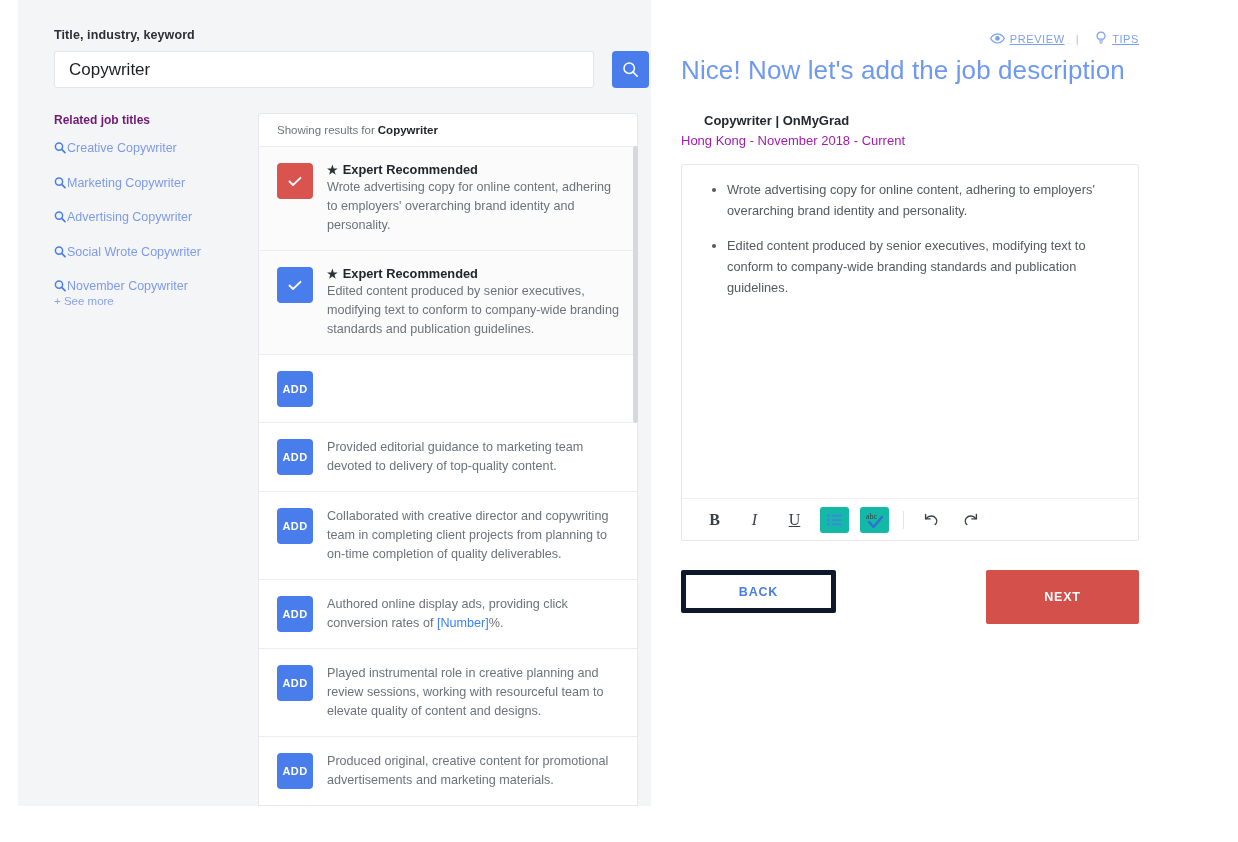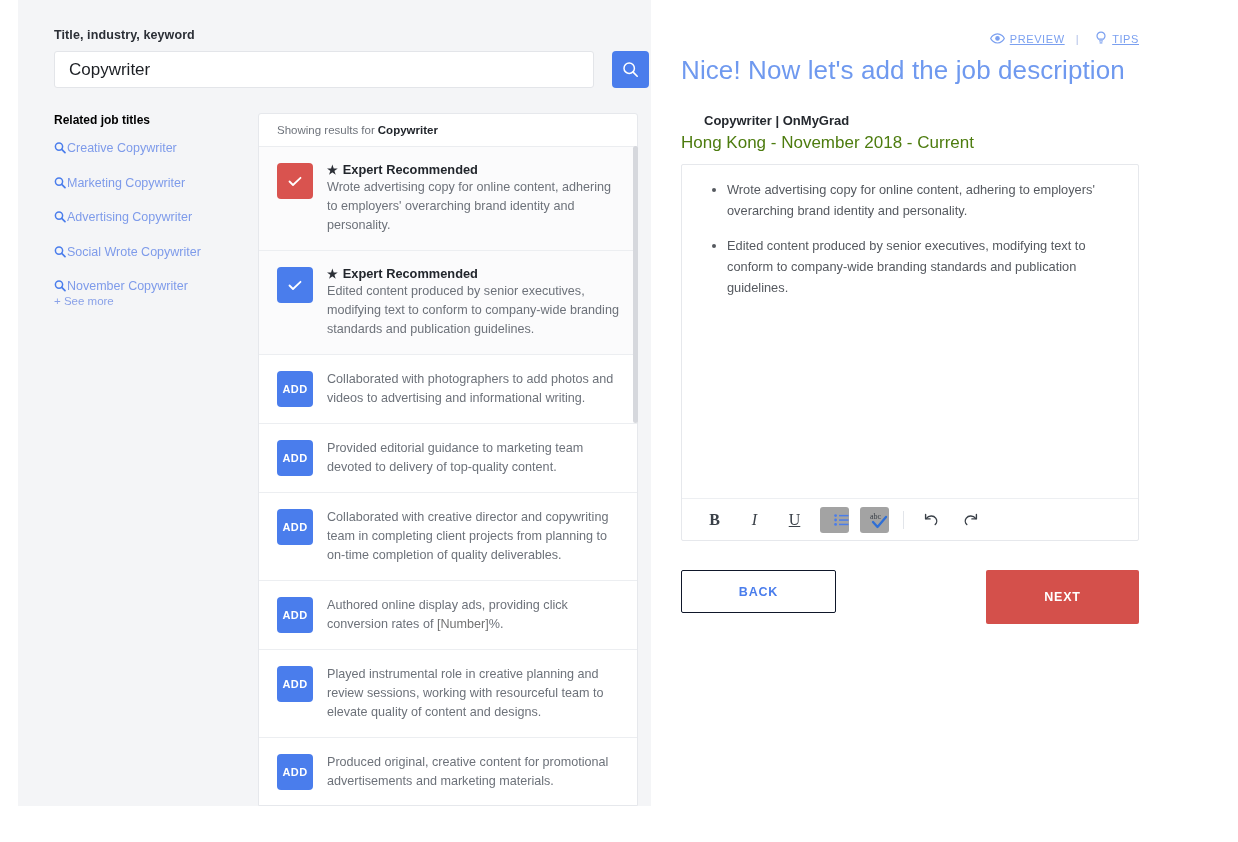--- a/index.html
+++ b/index.html
@@ -45,21 +45,21 @@
     background: #4a7dec;
     border: none; border-radius: 4px;
     cursor: pointer;
     display: flex; align-items: center; justify-content: center;
   }
   .search-btn svg { display: block; }
 
   
   .related-title {
     position: absolute; left: 36px; top: 113px;
-    font-size: 12px; font-weight: 700; color: #000000;
+    font-size: 12px; font-weight: 700; color: #701a75;
   }
   .related-list { position: absolute; left: 36px; top: 140px; width: 190px; }
   .related-item {
     display: flex; align-items: flex-start;
     margin-bottom: 14.5px;
     cursor: pointer; text-decoration: none;
   }
   .related-item .mag { flex: 0 0 auto; margin-top: 1px; }
   .related-item .rlabel {
     font-size: 12.5px; color: #7e9bea; line-height: 16px;
@@ -114,21 +114,21 @@
   .res-text { flex: 1 1 auto; min-width: 0; }
   .rec-line {
     display: flex; align-items: center;
     font-size: 12.8px; font-weight: 700; color: #22262c;
     margin-bottom: 1px;
   }
   .rec-line .star { margin-right: 5px; font-size: 12px; color: #2b2f36; line-height: 1; }
   .res-desc {
     font-size: 12.6px; color: #6d727a; line-height: 19px;
   }
-  .res-desc .ph { color: #737373; }
+  .res-desc .ph { color: #3b82f6; }
 
   
   .scroll-track {
     position: absolute; left: 615px; top: 146px;
     width: 5px; height: 660px;
     background: transparent;
   }
   .scroll-thumb {
     position: absolute; left: 615px; top: 146px;
     width: 5px; height: 277px;
@@ -156,21 +156,21 @@
     position: absolute; left: 30px; top: 55px;
     font-size: 26px; font-weight: 400; color: #6f99ef;
     letter-spacing: .1px;
   }
   .job-title {
     position: absolute; left: 30px; top: 113px;
     font-size: 13px; font-weight: 700; color: #24282e; margin-left: 23px;
   }
   .job-meta {
     position: absolute; left: 30px; top: 133px;
-    font-size: 17px; color: #4d7c0f;
+    font-size: 13px; color: #a21caf;
   }
 
   .editor-box {
     position: absolute; left: 30px; top: 164px;
     width: 458px; height: 377px;
     border: 1px solid #e6e8ec;
     border-radius: 2px;
     background: #fff;
     display: flex; flex-direction: column;
   }
@@ -193,33 +193,33 @@
   }
   .tb-btn {
     width: 29px; height: 26px;
     display: flex; align-items: center; justify-content: center;
     margin-right: 11px;
     border-radius: 3px;
     cursor: pointer;
     color: #3a4048;
     font-size: 14px;
   }
-  .tb-btn.active { background: #a3a3a3; justify-content: flex-end; }
+  .tb-btn.active { background: #14b8a6; }
   .tb-btn svg { display: block; }
   .tb-sep {
     width: 1px; height: 18px; background: #e2e5ea;
     margin: 0 12px 0 3px;
   }
 
   .btn-row { position: absolute; left: 30px; top: 570px; width: 458px; height: 43px; }
   .btn-back {
     position: absolute; left: 0; top: 0;
     width: 155px; height: 43px;
     background: #ffffff;
-    border: 1px solid #0f172a;
+    border: 5px solid #0f172a;
     border-radius: 2px;
     color: #4a7dec;
     font-family: "Liberation Sans", sans-serif;
     font-size: 12.5px; font-weight: 700; letter-spacing: .8px;
     cursor: pointer;
   }
   .btn-next {
     position: absolute; right: 0; top: 0;
     width: 153px; height: 54px;
     background: #d4504b;
@@ -346,23 +346,20 @@
             <div class="rec-line">
               <span class="star">★</span>
               <span>Expert Recommended</span>
             </div>
             <div class="res-desc">Edited content produced by senior executives, modifying text to conform to company-wide branding standards and publication guidelines.</div>
           </div>
         </div>
 
         <div class="result-item">
           <div class="chip add">ADD</div>
-          <div class="res-text">
-            <div class="res-desc">Collaborated with photographers to add photos and videos to advertising and informational writing.</div>
-          </div>
         </div>
 
         <div class="result-item">
           <div class="chip add">ADD</div>
           <div class="res-text">
             <div class="res-desc">Provided editorial guidance to marketing team devoted to delivery of top-quality content.</div>
           </div>
         </div>
 
         <div class="result-item">

